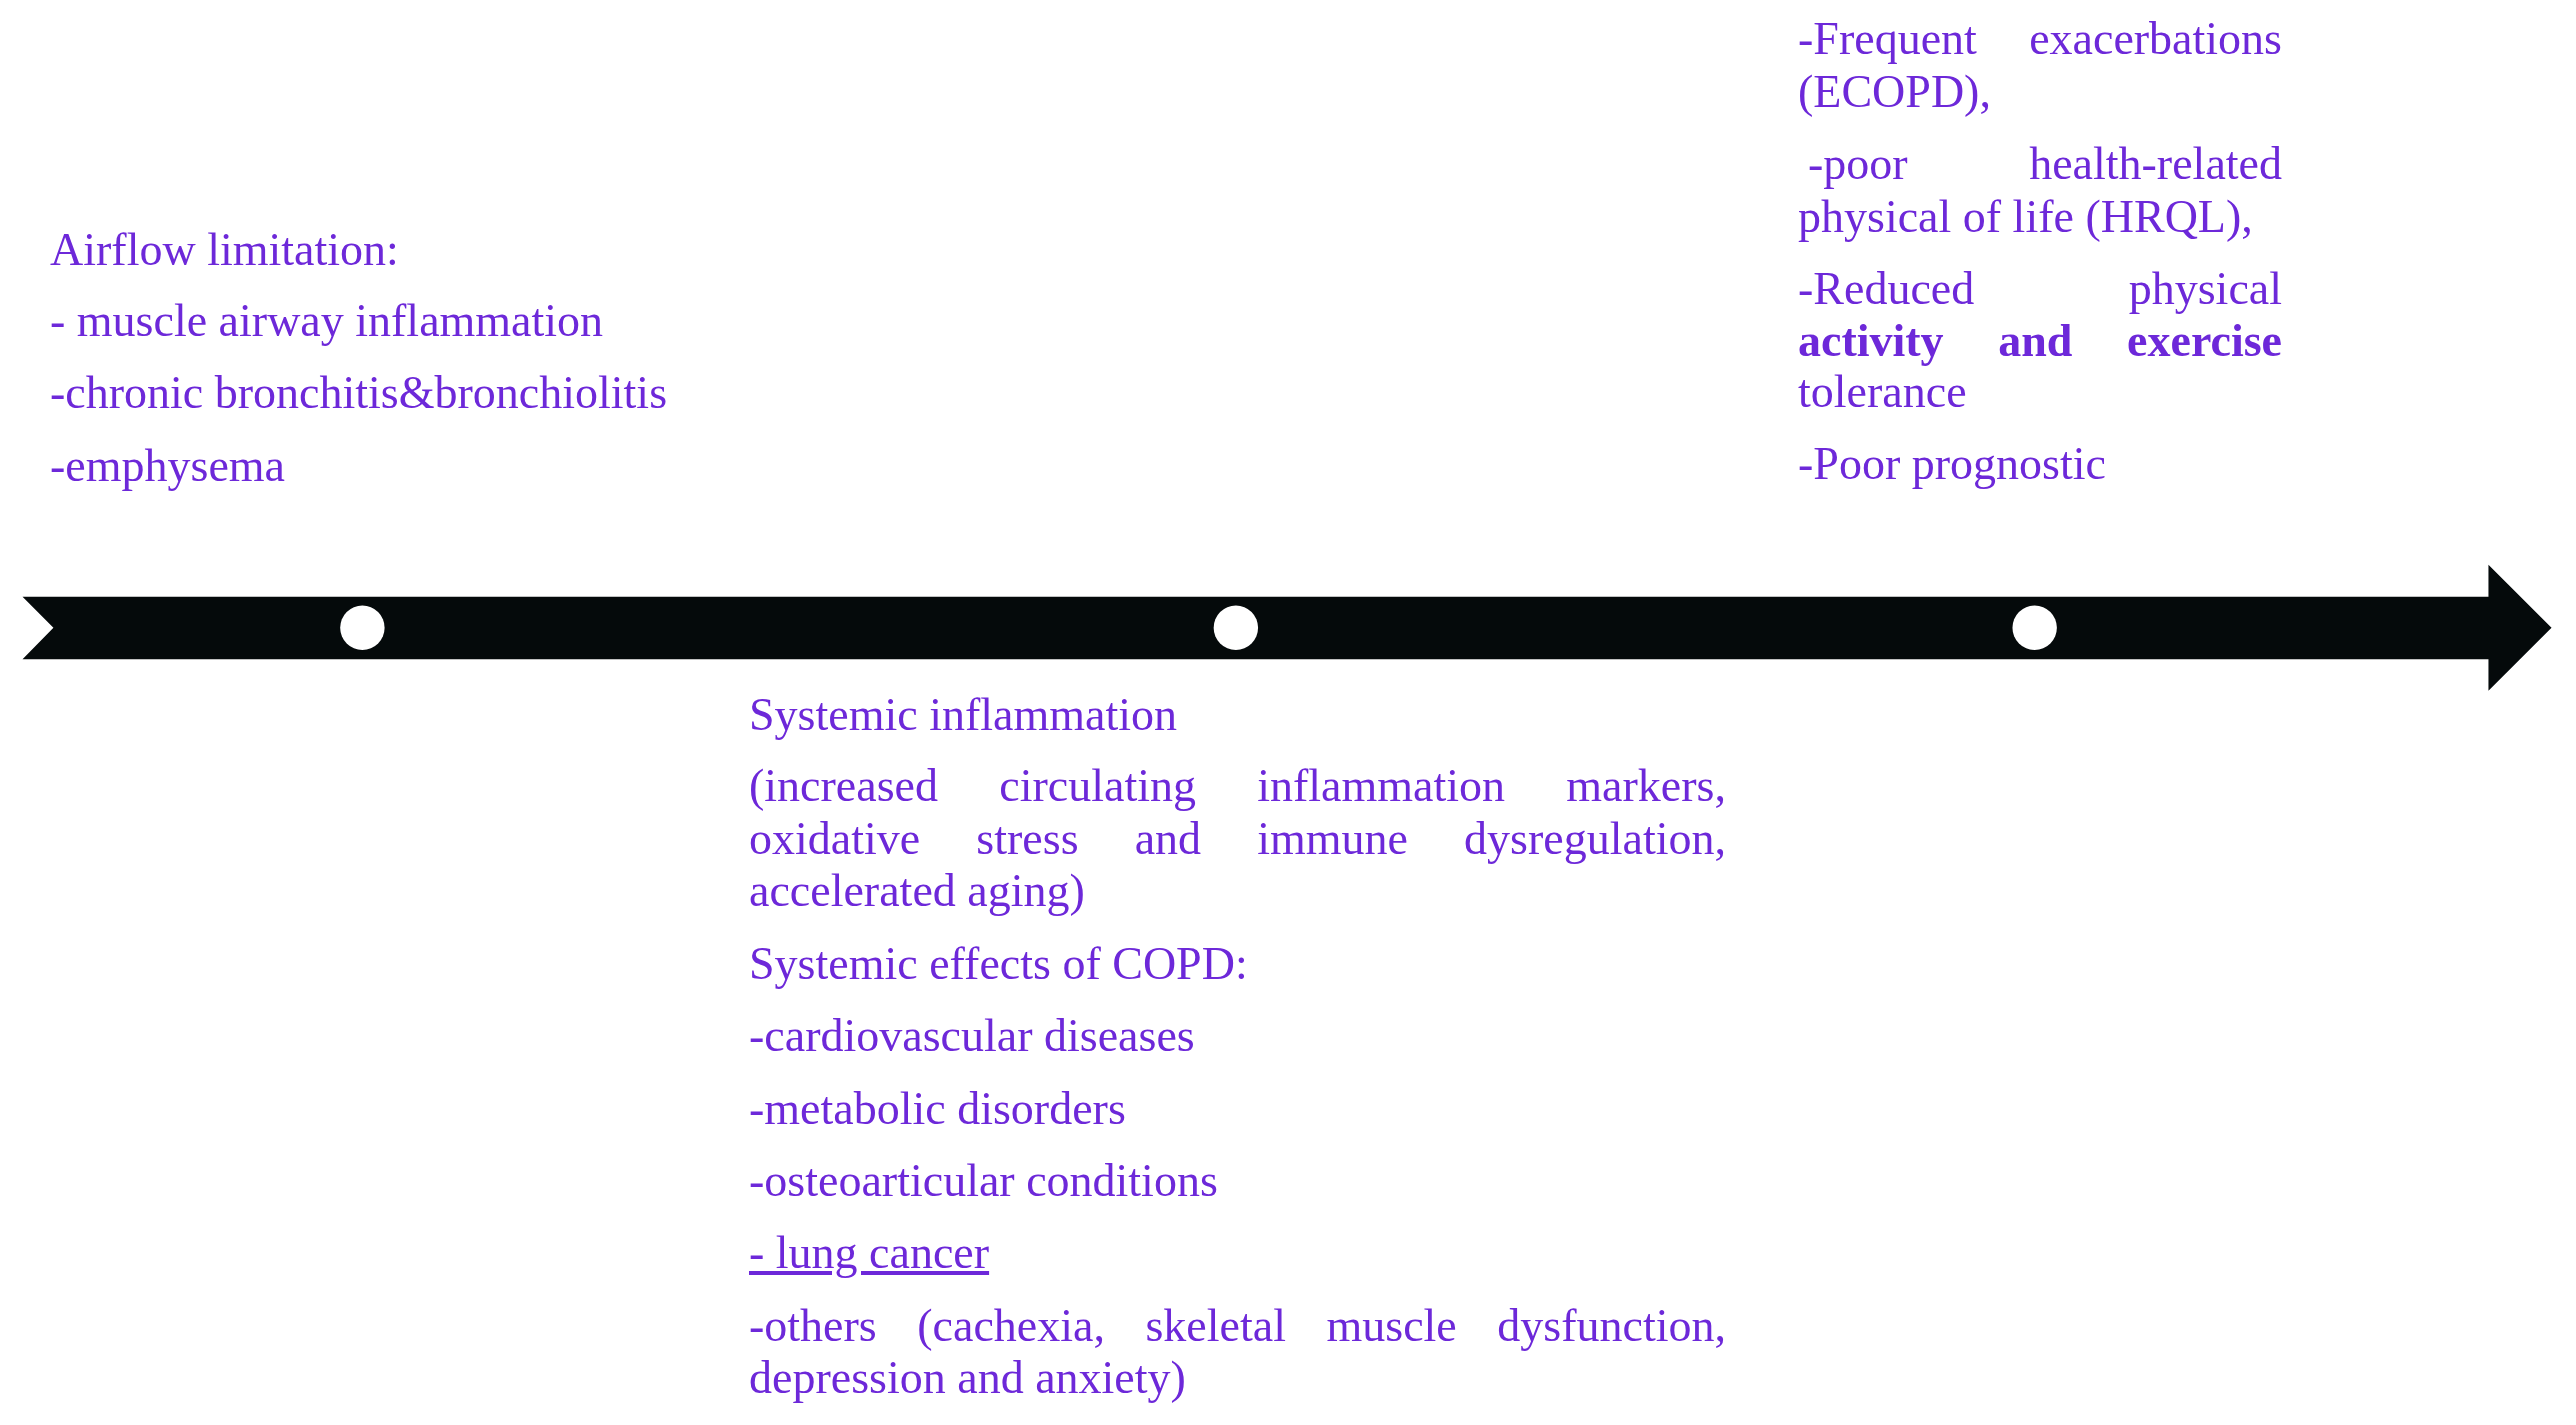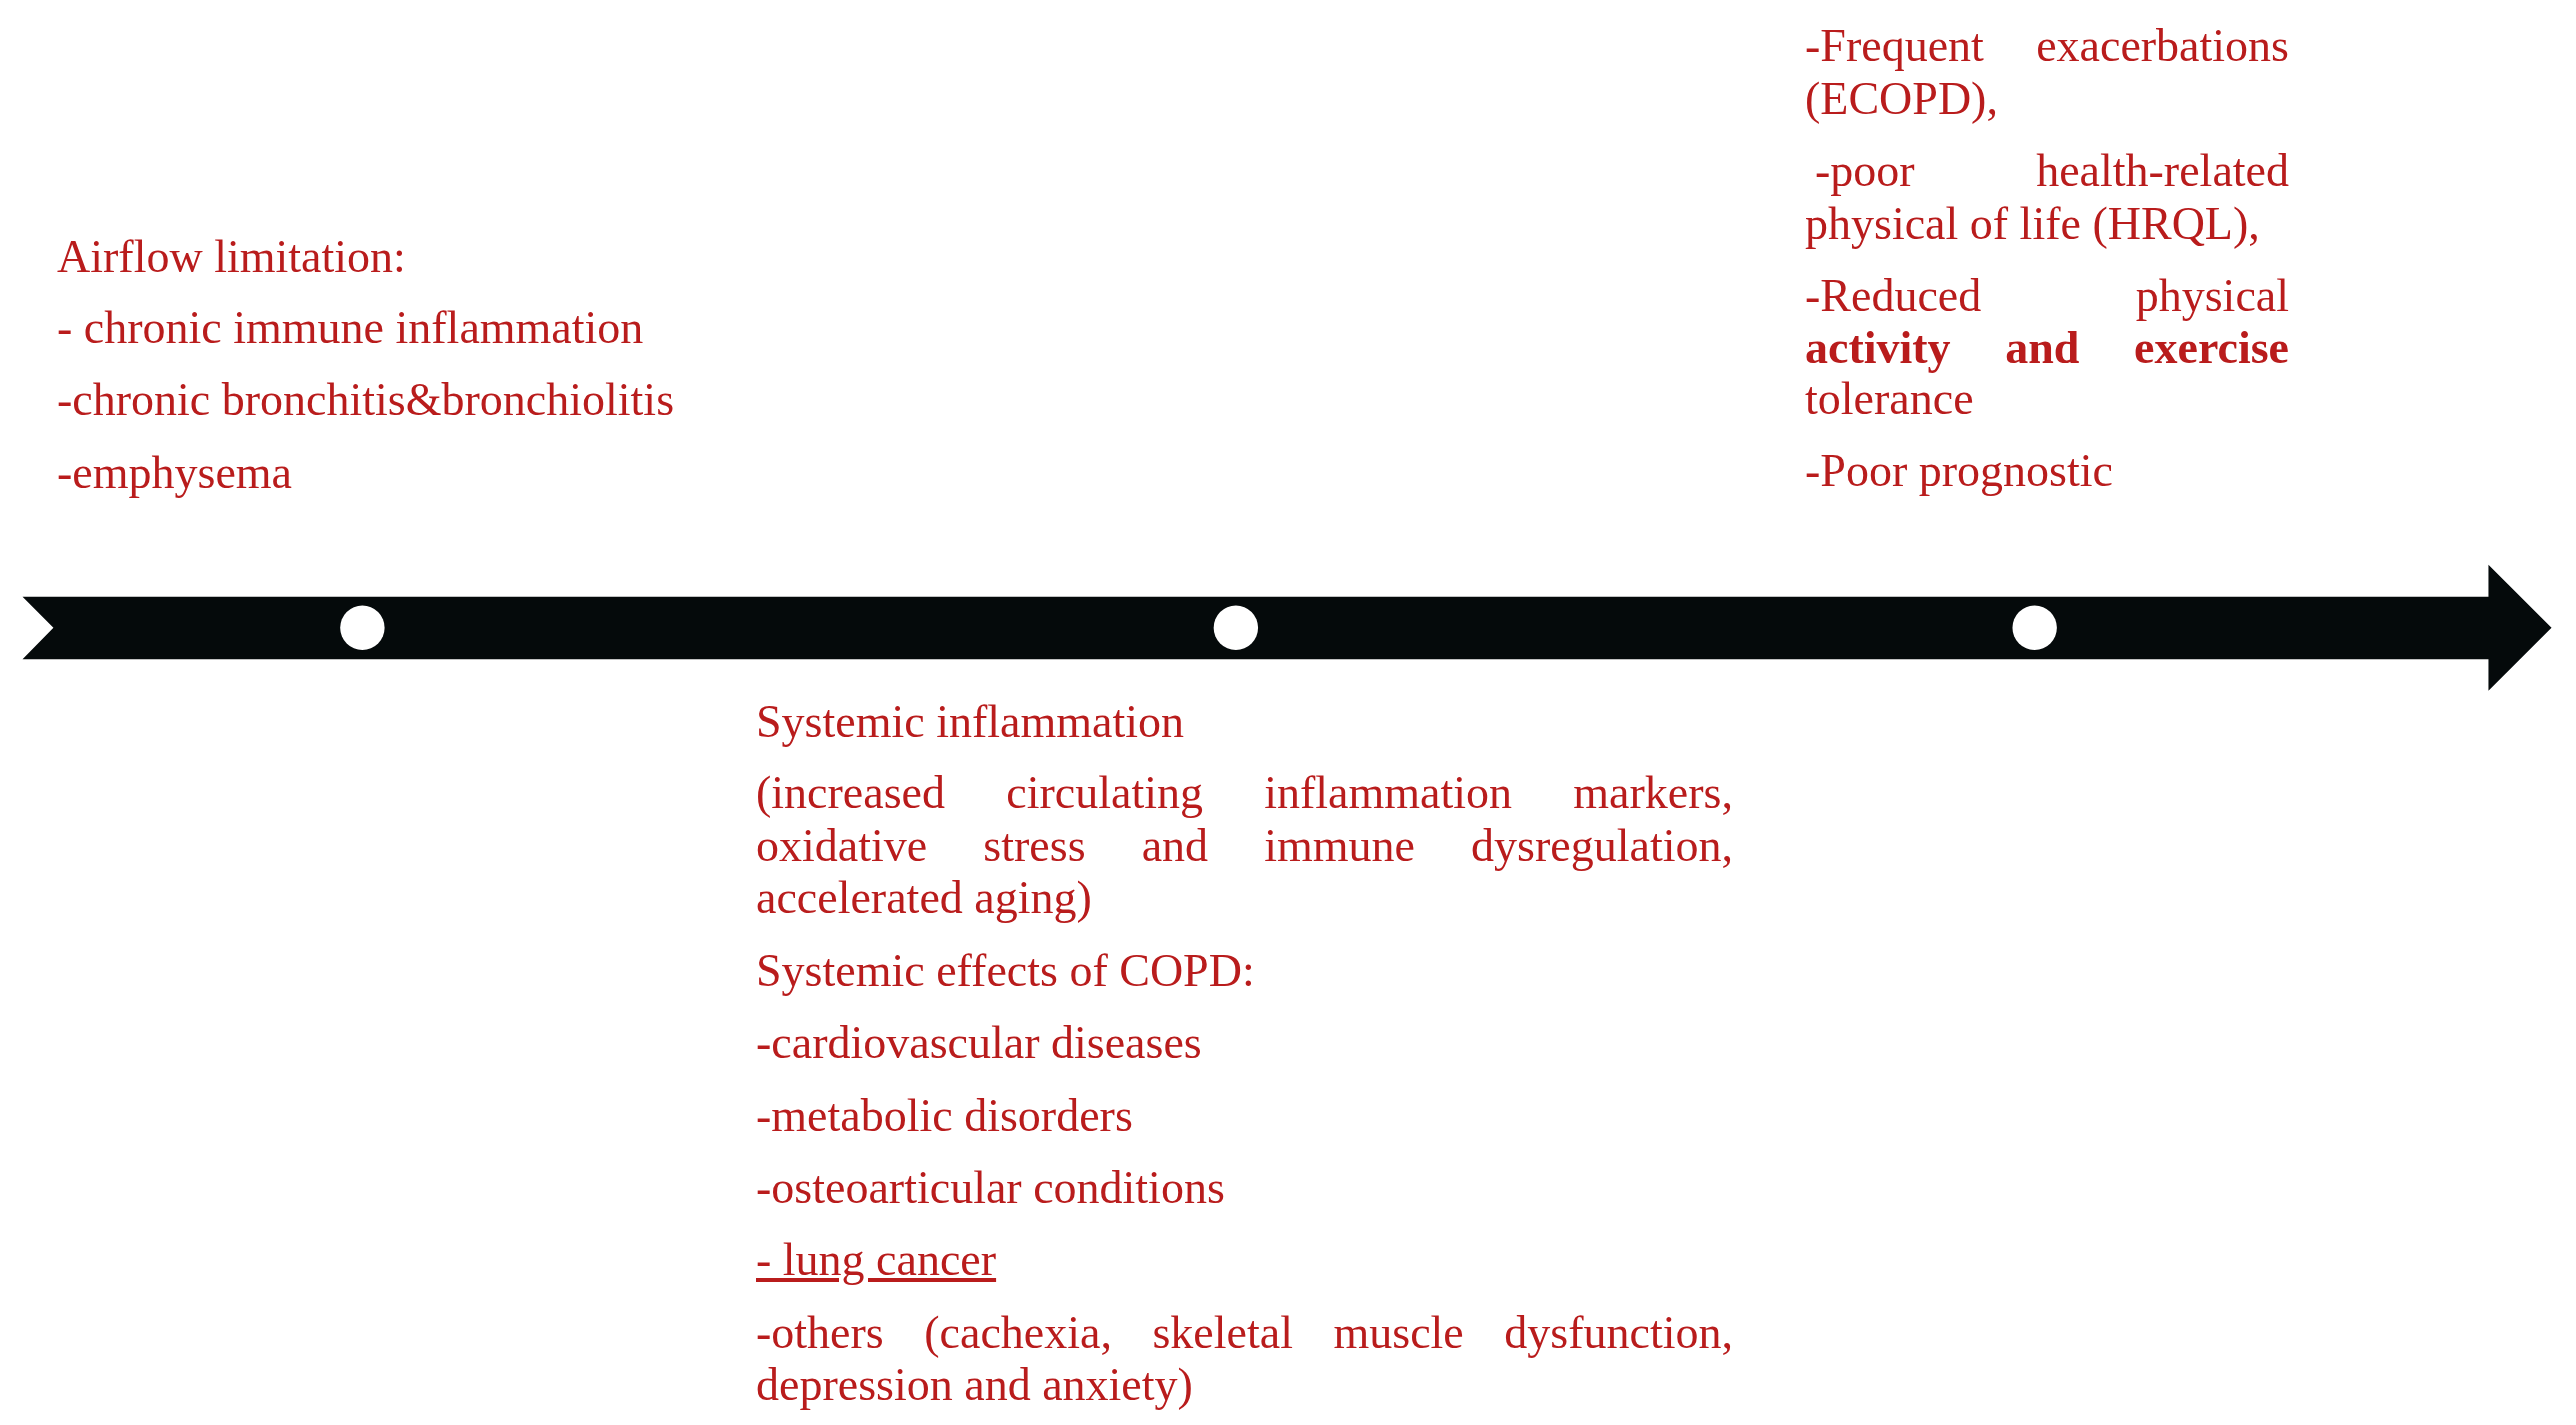--- a/index.html
+++ b/index.html
@@ -3,23 +3,23 @@
 <meta charset="utf-8">
 <style>
   html, body { margin: 0; padding: 0; background: #ffffff; }
   body { width: 2576px; height: 1426px; position: relative; overflow: hidden; }
   .canvas { position: absolute; left: 0; top: 0; width: 2576px; height: 1426px; }
   .ln {
     position: absolute;
     font-family: "Liberation Serif", "DejaVu Serif", serif;
     font-size: 46px;
     line-height: 46px;
-    color: #b91c1c;
+    color: #6d28d9;
     white-space: pre;
-    margin: 8px;
+    margin: 1px;
   }
   .just {
     white-space: normal;
     text-align: justify;
     text-align-last: justify;
   }
   svg.timeline { position: absolute; left: 0; top: 0; }
 </style>
 </head>
 <body>
@@ -28,21 +28,21 @@
 
   <svg class="timeline" width="2576" height="1426" viewBox="0 0 4002 2215">
     <polygon points="35,927 3866,927 3866,877 3964,975 3866,1073 3866,1024 35,1024 83,975" fill="#050A0B"></polygon>
     <circle cx="563" cy="975" r="34.5" fill="#FFFFFF"></circle>
     <circle cx="1920" cy="975" r="34.5" fill="#FFFFFF"></circle>
     <circle cx="3161" cy="975" r="34.5" fill="#FFFFFF"></circle>
   </svg>
 
   <div>
     <p class="ln" style="left:49px; top:226px;">Airflow limitation:</p>
-    <p class="ln" style="left:49px; top:297px;">- chronic immune inflammation</p>
+    <p class="ln" style="left:49px; top:297px;">- muscle airway inflammation</p>
     <p class="ln" style="left:49px; top:369px;">-chronic bronchitis&amp;bronchiolitis</p>
     <p class="ln" style="left:49px; top:442px;">-emphysema</p>
   </div>
 
   <div>
     <p class="ln" style="left:748px; top:691px;">Systemic inflammation</p>
     <p class="ln just" style="left:748px; top:762px; width:977px;">(increased circulating inflammation markers,</p>
     <p class="ln just" style="left:748px; top:815px; width:977px;">oxidative stress and immune dysregulation,</p>
     <p class="ln" style="left:748px; top:867px;">accelerated aging)</p>
 

